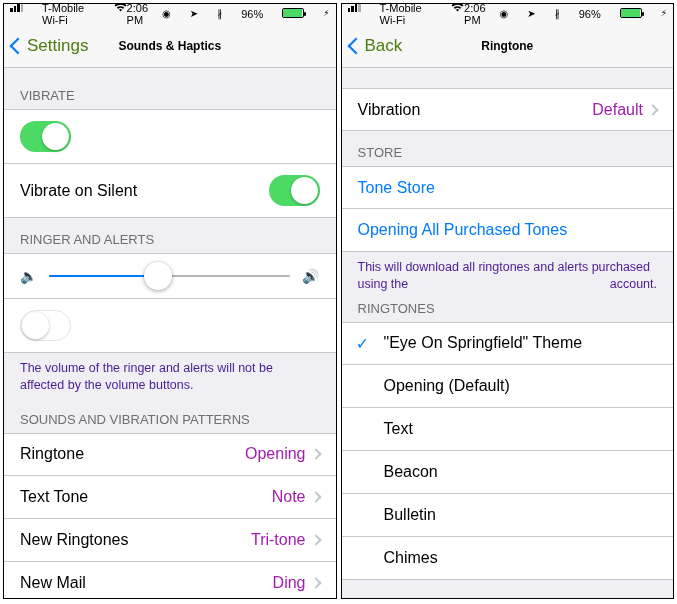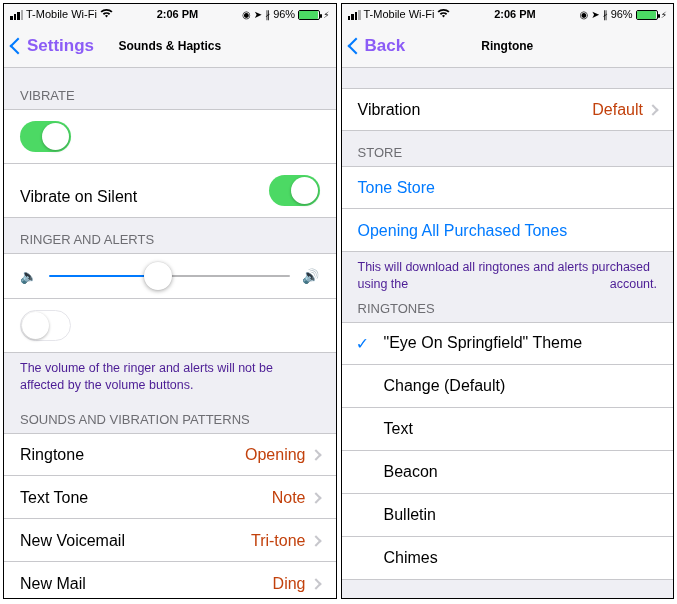--- a/index.html
+++ b/index.html
@@ -21,63 +21,63 @@
 .status-bar {
   background: #f7f7f8;
   height: 20px;
   display: flex;
   align-items: center;
   justify-content: space-between;
   padding: 0 6px;
   font-size: 11px;
   font-weight: 500;
 }
-.status-left, .status-right { display: flex; align-items: flex-end; gap: 3px; }
-.status-center { font-weight: 700; }
+.status-left, .status-right { display: flex; align-items: flex-start; gap: 19px; }
+.status-center { font-weight: 400; }
 .signal-bars { display: flex; align-items: flex-end; gap: 1px; }
 .bar { width: 2.5px; background: #000; }
 .bar1 { height: 4px; } .bar2 { height: 6px; } .bar3 { height: 8px; } .bar4 { height: 10px; opacity: .3; }
 .battery {
   width: 22px; height: 10px; border: 1px solid #000; border-radius: 2px; position: relative;
 }
 .battery::after { content:""; position:absolute; right:-3px; top:2.5px; width:2px; height:4px; background:#000; border-radius:1px; }
 .battery-fill { background:#4cd964; height:100%; width:96%; border-radius:1px; }
 .nav-bar {
   height: 44px;
   background: #f7f7f8;
   border-bottom: 1px solid #c8c8cc;
   display: flex;
   align-items: center;
   position: relative;
   padding: 0 8px;
 }
 .nav-back {
-  display: flex; align-items: center; color: #8b5cf6; font-size: 17px; font-weight: bold;
+  display: flex; align-items: center; color: #4d7c0f; font-size: 17px;
 }
 .chevron-left {
   width: 12px; height: 12px; border-left: 2px solid #007aff; border-bottom: 2px solid #007aff;
   transform: rotate(45deg); margin-right: 3px;
 }
 .nav-title {
   position: absolute; left: 0; right: 0; text-align: center;
   font-size: 12px; font-weight: 600; pointer-events: none;
 }
 .content { background:#efeff4; height: calc(100% - 64px); overflow-y: hidden; font-size: 16px; }
 .section-header {
   font-size: 13px; color: #6d6d72; padding: 14px 16px 6px; text-transform: uppercase;
 }
 .section-header.short { padding-top: 20px; }
 .row {
   background: #fff; min-height: 43px; padding: 11px 16px 11px 16px;
   border-bottom: 0.5px solid #c8c8cc;
-  display:flex; align-items:flex-end; justify-content:space-between;
+  display:flex; align-items:center; justify-content:space-between;
 }
 .row.first-in-group { border-top: 0.5px solid #c8c8cc; }
 .row-label { color:#000; }
-.row-value { color:#c2410c; display:flex; align-items:center; gap:6px; }
+.row-value { color:#a21caf; display:flex; align-items:center; gap:6px; }
 .disclosure {
   width: 8px; height: 8px; border-top: 2px solid #c7c7cc; border-right: 2px solid #c7c7cc;
   transform: rotate(45deg); flex-shrink: 0;
 }
 .link { color: #007aff; }
 .toggle {
   width: 51px; height: 31px; border-radius: 16px; position: relative;
 }
 .toggle.on { background:#4cd964; }
 .toggle.off { background:#fff; border:1.5px solid #e5e5ea; }
@@ -192,21 +192,21 @@
         </span>
     </div>
     <div class="row">
       <span class="row-label">Text Tone</span>
       <span class="row-value">
           <span>Note</span>
           <span class="disclosure"></span>
         </span>
     </div>
     <div class="row">
-      <span class="row-label">New Voicemail</span>
+      <span class="row-label">New Ringtones</span>
       <span class="row-value">
           <span>Tri-tone</span>
           <span class="disclosure"></span>
         </span>
     </div>
     <div class="row">
       <span class="row-label">New Mail</span>
       <span class="row-value">
           <span>Ding</span>
           <span class="disclosure"></span>
@@ -278,21 +278,21 @@
         </span>
     </div>
 
     <div class="section-header" style="padding-top:4px">Ringtones</div>
 
     <div class="ringtone-row first">
       <div class="check-cell">✓</div>
       <span>"Eye On Springfield" Theme</span>
     </div>
     <div class="ringtone-row indent">
-        <span>Change (Default)</span>
+        <span>Opening (Default)</span>
       </div>
     <div class="ringtone-row indent">
         <span>Text</span>
       </div>
     <div class="ringtone-row indent">
         <span>Beacon</span>
       </div>
     <div class="ringtone-row indent">
         <span>Bulletin</span>
       </div>

